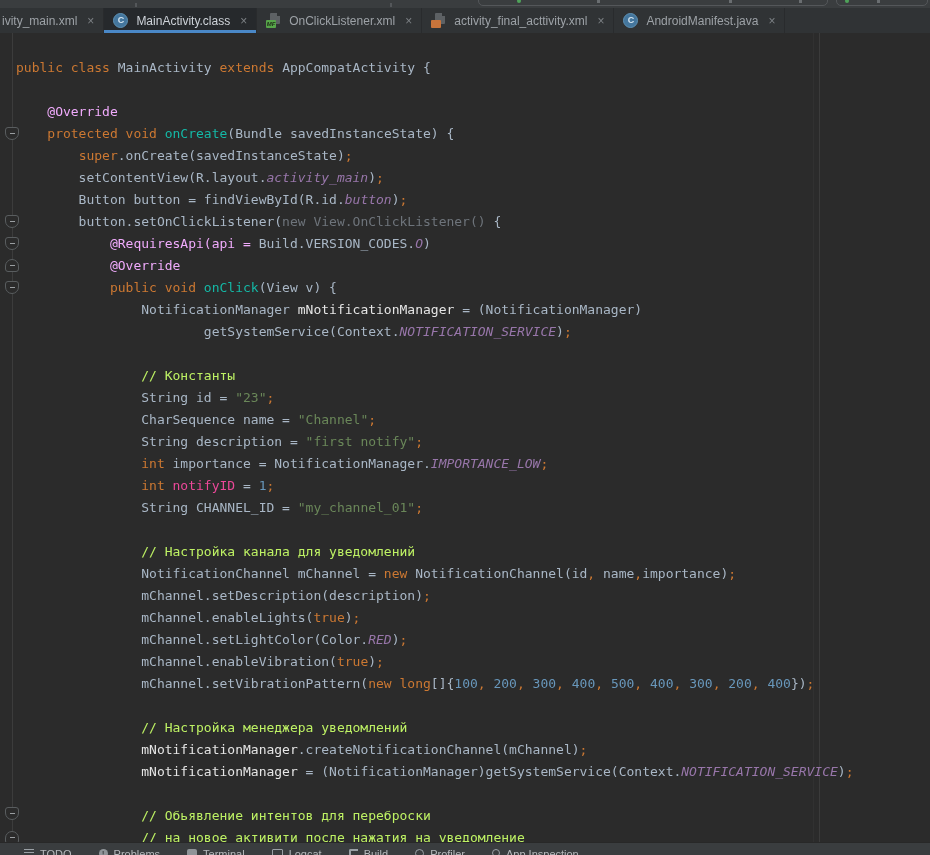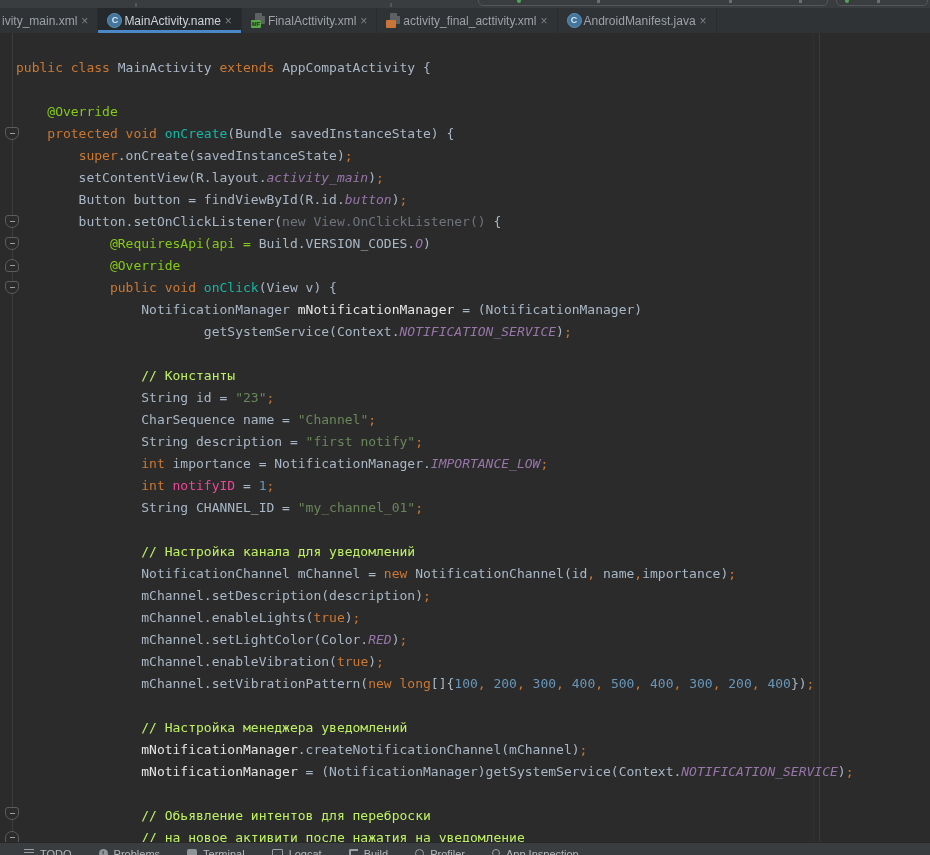--- a/index.html
+++ b/index.html
@@ -8,42 +8,42 @@
 
   
   .toolbar-strip { position:relative; height:8px; background:#3a3d3f; flex:0 0 auto; overflow:hidden; }
   .tool-widget { position:absolute; top:-7px; height:13px; border:1px solid #54575a; border-radius:5px; }
   .tool-widget .dot { position:absolute; bottom:2px; width:4px; height:4px; border-radius:50%; background:#4fa35a; }
   .tool-widget .tick { position:absolute; bottom:2px; width:3px; height:3px; background:#6a6e71; }
   .strip-tick { position:absolute; bottom:1px; width:2px; height:4px; background:#54575a; }
 
   
   .tabbar { height:25px; background:#303335; display:flex; flex:0 0 auto; align-items:stretch; }
-  .tab { position:relative; display:flex; align-items:center; gap:2px; padding:0 9px; border-right:1px solid #292b2d; color:#9da2a7; font-size:12px; cursor:default; white-space:nowrap; }
+  .tab { position:relative; display:flex; align-items:center; gap:8px; padding:0 9px; border-right:1px solid #292b2d; color:#9da2a7; font-size:12px; cursor:default; white-space:nowrap; }
   .tab.clipped { padding-left:2px; }
   .tab.active { background:#26292c; color:#ced3d9; }
   .tab.active::after { content:""; position:absolute; left:0; right:0; bottom:0; height:3px; background:#4a88c7; }
   .tclose { color:#7c8185; font-size:12px; margin-left:2px; }
   .ticon { flex:0 0 auto; }
   .ico-class { width:15px; height:15px; border-radius:50%; background:#44769d; border:1px solid #5d91b5; color:#d6e5f0; font-weight:bold; font-size:9px; line-height:13px; text-align:center; }
   .ico-file { position:relative; width:15px; height:15px; }
   .ico-file .page { position:absolute; top:0; right:1px; width:10px; height:11px; background:#5d6164; border-radius:1px; }
   .ico-file .page::after { content:""; position:absolute; top:0; right:0; width:3px; height:3px; background:#303335; }
   .ico-file .badge { position:absolute; left:0; bottom:0; width:10px; height:8px; border-radius:1px; font-weight:bold; font-size:6px; line-height:8px; text-align:center; color:#20301a; }
   .ico-file.manifest .badge { background:#57a64a; }
   .ico-file.layout .badge { background:#c8743b; color:#5b2d12; }
 
   
   .editor { position:relative; flex:1 1 auto; background:#2b2b2b; overflow:hidden; }
   .gutter-line { position:absolute; left:12px; top:0; bottom:0; width:1px; background:#3c3c3c; }
   .margin-line-faint { position:absolute; left:813px; top:0; bottom:0; width:1px; background:#313131; }
   .margin-line { position:absolute; left:819px; top:0; bottom:0; width:1px; background:#3b3b3b; }
   .code { position:absolute; left:16px; top:24px; right:0; font-family:"DejaVu Sans Mono",monospace; font-size:13px; line-height:22px; white-space:pre; }
   .cl { min-height:22px; }
-  .t-p{color:#a9b7c6} .t-k{color:#cc7832} .t-m{color:#14b8a6} .t-a{color:#84cc16}
+  .t-p{color:#a9b7c6} .t-k{color:#cc7832} .t-m{color:#14b8a6} .t-a{color:#f0abfc}
   .t-s{color:#6a8759} .t-n{color:#6897bb} .t-c{color:#bef264}
   .t-f{color:#9876aa;font-style:italic} .t-o{color:#cc7832}
   .t-d{color:#ec4899} .t-g{color:#6e747b}
   .t-u{color:#e5e5e5;text-underline-offset:2px}
   .fold { position:absolute; left:5px; width:14px; height:13px; background:#2b2b2b; border:1px solid #595d5f; }
   .fold.down { border-radius:3px 3px 7px 7px; }
   .fold.up { border-radius:7px 7px 3px 3px; }
   .fold i { display:block; width:5px; height:1px; background:#9a9ea1; margin:5px auto 0; }
 
   
@@ -79,29 +79,29 @@
     </div>
   </div>
 
   <div class="tabbar">
       <div class="tab clipped">
         <span class="tlabel">ivity_main.xml</span>
         <span class="tclose">×</span>
       </div>
       <div class="tab active">
         <span class="ticon ico-class">C</span>
-        <span class="tlabel">MainActivity.name</span>
+        <span class="tlabel">MainActivity.class</span>
         <span class="tclose">×</span>
       </div>
       <div class="tab">
         <span class="ticon ico-file manifest">
           <i class="page"></i>
           <i class="badge">MF</i>
         </span>
-        <span class="tlabel">FinalActtivity.xml</span>
+        <span class="tlabel">OnClickListener.xml</span>
         <span class="tclose">×</span>
       </div>
       <div class="tab">
         <span class="ticon ico-file layout">
           <i class="page"></i>
           <i class="badge"></i>
         </span>
         <span class="tlabel">activity_final_acttivity.xml</span>
         <span class="tclose">×</span>
       </div>

